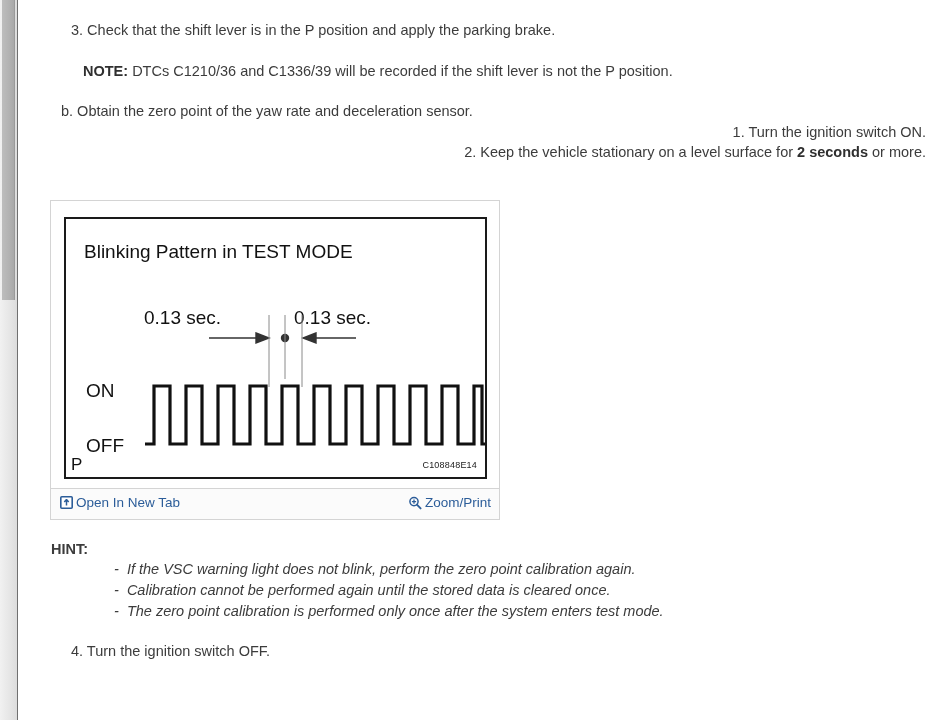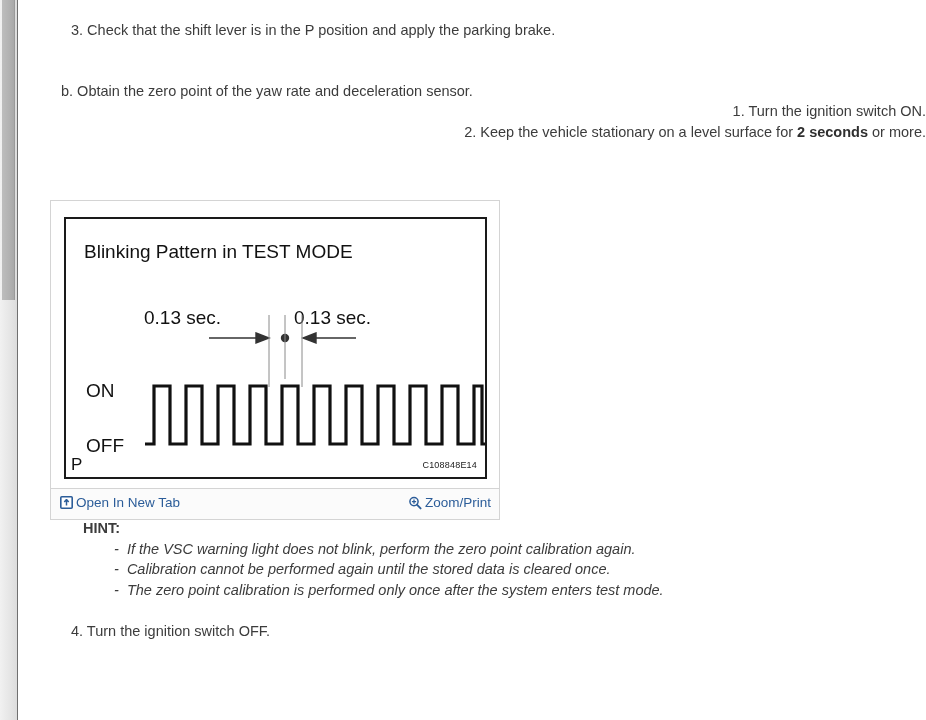--- a/index.html
+++ b/index.html
@@ -68,21 +68,21 @@
     margin-left: 64px;
   }
   .sect-b {
     margin-left: 42px;
   }
   .step-l2 {
     margin-left: 52px;
     text-align: right;
   }
   .hint-head {
-    margin-left: 64px;
+    margin-left: 32px;
     font-weight: bold;
   }
   .hint-item {
     margin-left: 95px;
     font-style: italic;
   }
 
   b, .b {
     font-weight: bold;
     color: #2f2f2f;
@@ -209,20 +209,21 @@
 <div class="page">
 
   <div class="doc">
 
     <div style="height:12px"></div>
 
     <div class="line step-l1">3. Check that the shift lever is in the P position and apply the parking brake.</div>
 
     <div class="gap-20"></div>
 
+    <div class="line step-note"><span class="b">NOTE:</span><span> DTCs C1210/36 and C1336/39 will be recorded if the shift lever is not the P position.</span></div>
 
     <div class="gap-20"></div>
 
     <div class="line sect-b">b. Obtain the zero point of the yaw rate and deceleration sensor.</div>
 
     <div class="line step-l2">1. Turn the ignition switch ON.</div>
 
     <div class="line step-l2"><span>2. Keep the vehicle stationary on a level surface for </span><span class="b">2 seconds</span><span> or more.</span></div>
 
     <div style="height:356px"></div>

